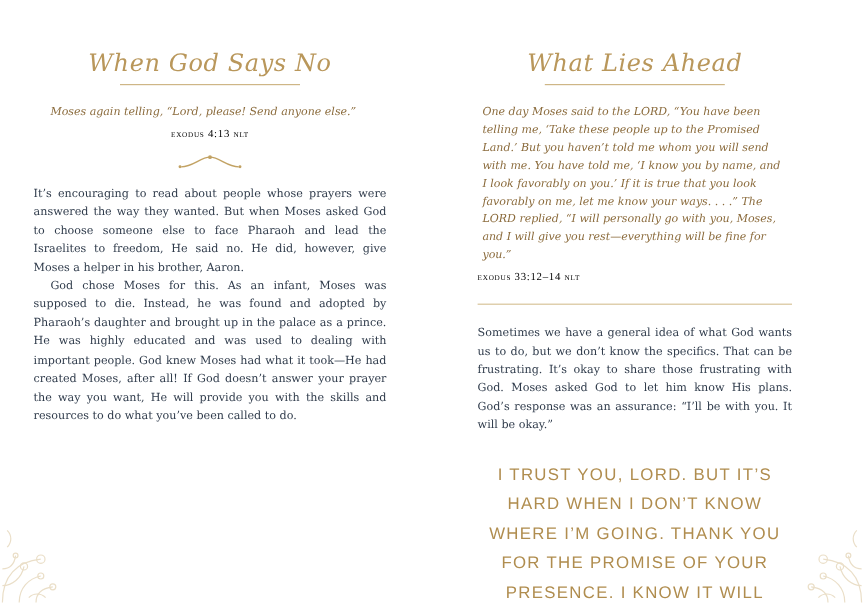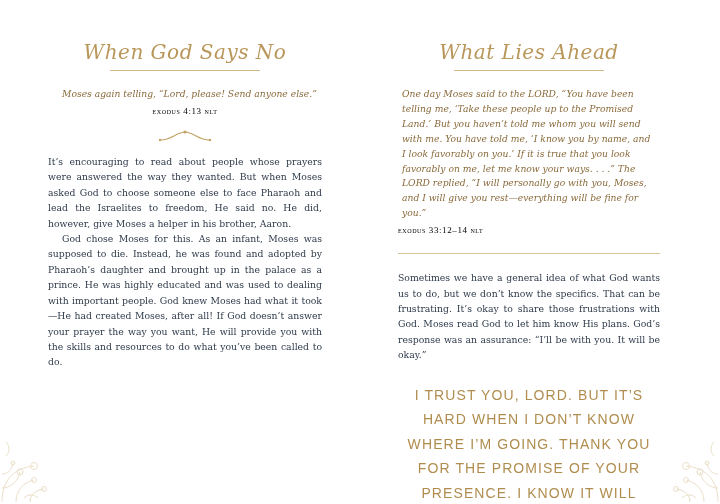--- a/index.html
+++ b/index.html
@@ -26,21 +26,21 @@
     position: relative;
     box-sizing: border-box;
   }
   .page-inner {
     position: absolute;
     left: 0;
     right: 0;
     top: 40px;
     bottom: 36px;
   }
-  .page-left .page-inner { padding: 0 38px 0 48px; }
+  .page-left .page-inner { padding: 0 38px 0 28px; }
   .page-right .page-inner { padding: 0 60px 0 38px; }
 
   .chapter-title {
     text-align: center;
     color: #b9975b;
     font-family: "DejaVu Serif", serif;
     font-style: italic;
     font-size: 20px;
     letter-spacing: 0.5px;
     font-weight: normal;
@@ -190,21 +190,21 @@
   <div class="page page-right">
     <div class="page-inner">
       <h1 class="chapter-title">What Lies Ahead</h1>
       <div class="title-rule"></div>
 
       <p class="verse">One day Moses said to the LORD, “You have been telling me, ‘Take these people up to the Promised Land.’ But you haven’t told me whom you will send with me. You have told me, ‘I know you by name, and I look favorably on you.’ If it is true that you look favorably on me, let me know your ways. . . .” The LORD replied, “I will personally go with you, Moses, and I will give you rest—everything will be fine for you.”</p>
       <span class="ref" style="text-align:left;display:block;">EXODUS 33:12–14 NLT</span>
 
       <div class="divider-line"></div>
 
-      <p class="body-text">Sometimes we have a general idea of what God wants us to do, but we don’t know the specifics. That can be frustrating. It’s okay to share those frustrations with God. Moses read God to let him know His plans. God’s response was an assurance: “I’ll be with you. It will be okay.”</p>
+      <p class="body-text">Sometimes we have a general idea of what God wants us to do, but we don’t know the specifics. That can be frustrating. It’s okay to share those frustrating with God. Moses asked God to let him know His plans. God’s response was an assurance: “I’ll be with you. It will be okay.”</p>
 
       <p class="prayer">I TRUST YOU, LORD. BUT IT’S HARD WHEN I DON’T KNOW WHERE I’M GOING. THANK YOU FOR THE PROMISE OF YOUR PRESENCE. I KNOW IT WILL ALL WORK OUT FOR MY GOOD, BECAUSE I KNOW YOU LOVE ME.</p>
     </div>
 
     <div class="corner corner-br">
       <svg width="72" height="72" viewBox="0 0 72 72">
         <g stroke="#d9c49b" stroke-width="1" fill="none">
           <path d="M2 70 C2 48, 14 36, 34 34"></path>
           <path d="M2 56 C10 56, 18 50, 20 40"></path>
           <path d="M2 42 C8 42, 12 38, 13 31"></path>

